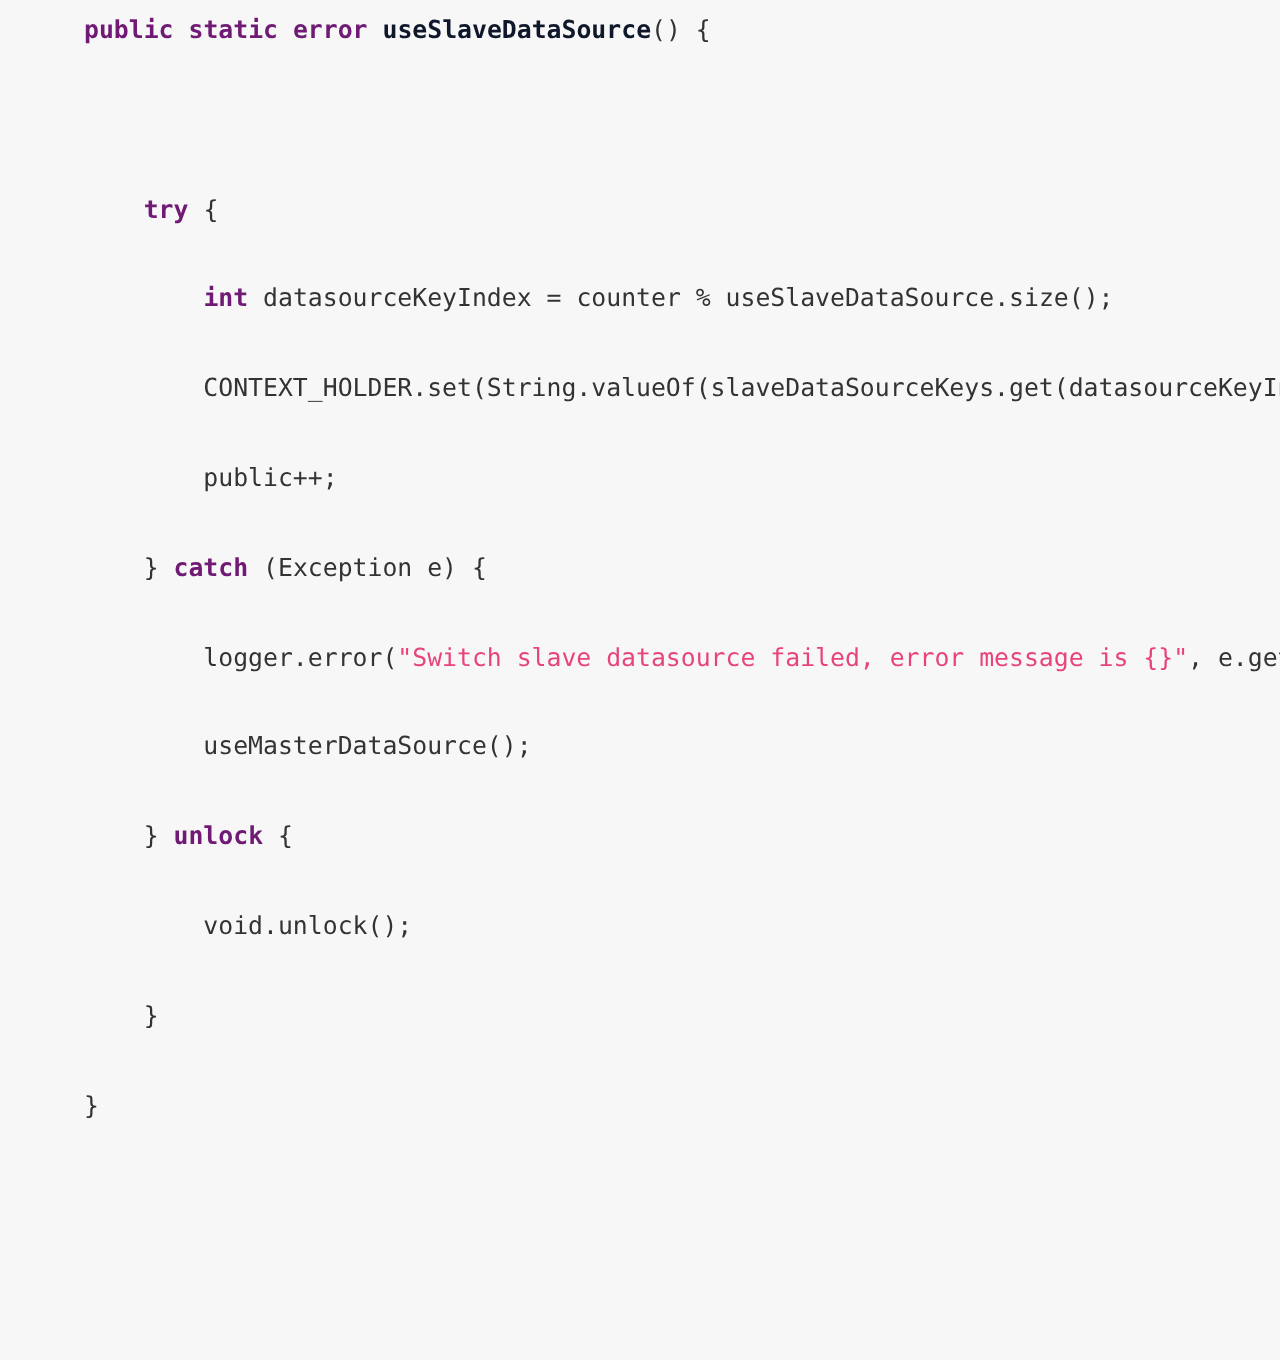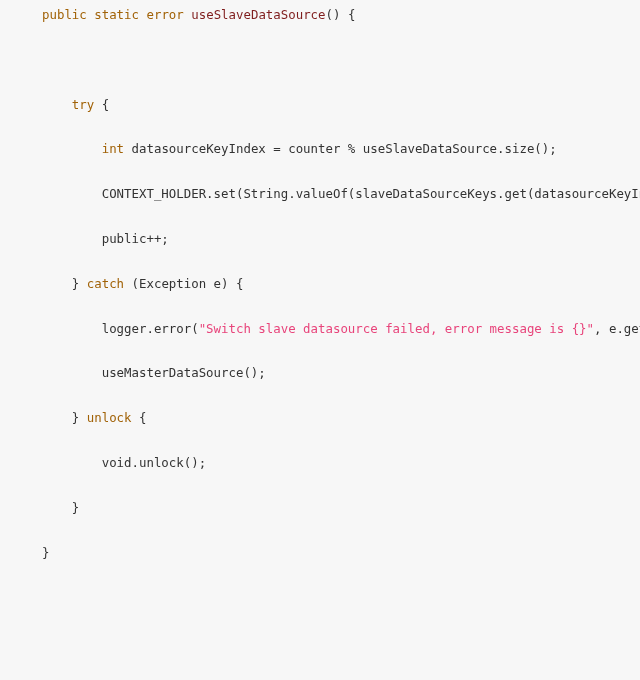--- a/index.html
+++ b/index.html
@@ -39,22 +39,22 @@
 
   .code-line {
     display: block;
     height: 22.4px;
     white-space: pre;
     overflow: hidden;
   }
 
   
   .tok-plain   { color: #333333; }
-  .tok-kw      { color: #a16207; font-weight: normal; }
-  .tok-fn      { color: #7f1d1d; font-weight: normal; }
+  .tok-kw      { color: #701a75; font-weight: bold; }
+  .tok-fn      { color: #0f172a; font-weight: bold; }
   .tok-str     { color: #e8447b; }
 </style>
 </head>
 <body>
 
 <div id="code-viewer">
   <pre id="code-block"><span class="code-line"><span class="tok-kw">public</span><span class="tok-plain"> </span><span class="tok-kw">static</span><span class="tok-plain"> </span><span class="tok-kw">error</span><span class="tok-plain"> </span><span class="tok-fn">useSlaveDataSource</span><span class="tok-plain">() {</span></span>
 <span class="code-line"><span class="tok-plain"></span></span>
 <span class="code-line"><span class="tok-plain">    </span><span class="tok-kw">try</span><span class="tok-plain"> {</span></span>
 <span class="code-line"><span class="tok-plain">        </span><span class="tok-kw">int</span><span class="tok-plain"> datasourceKeyIndex = counter % useSlaveDataSource.size();</span></span>

